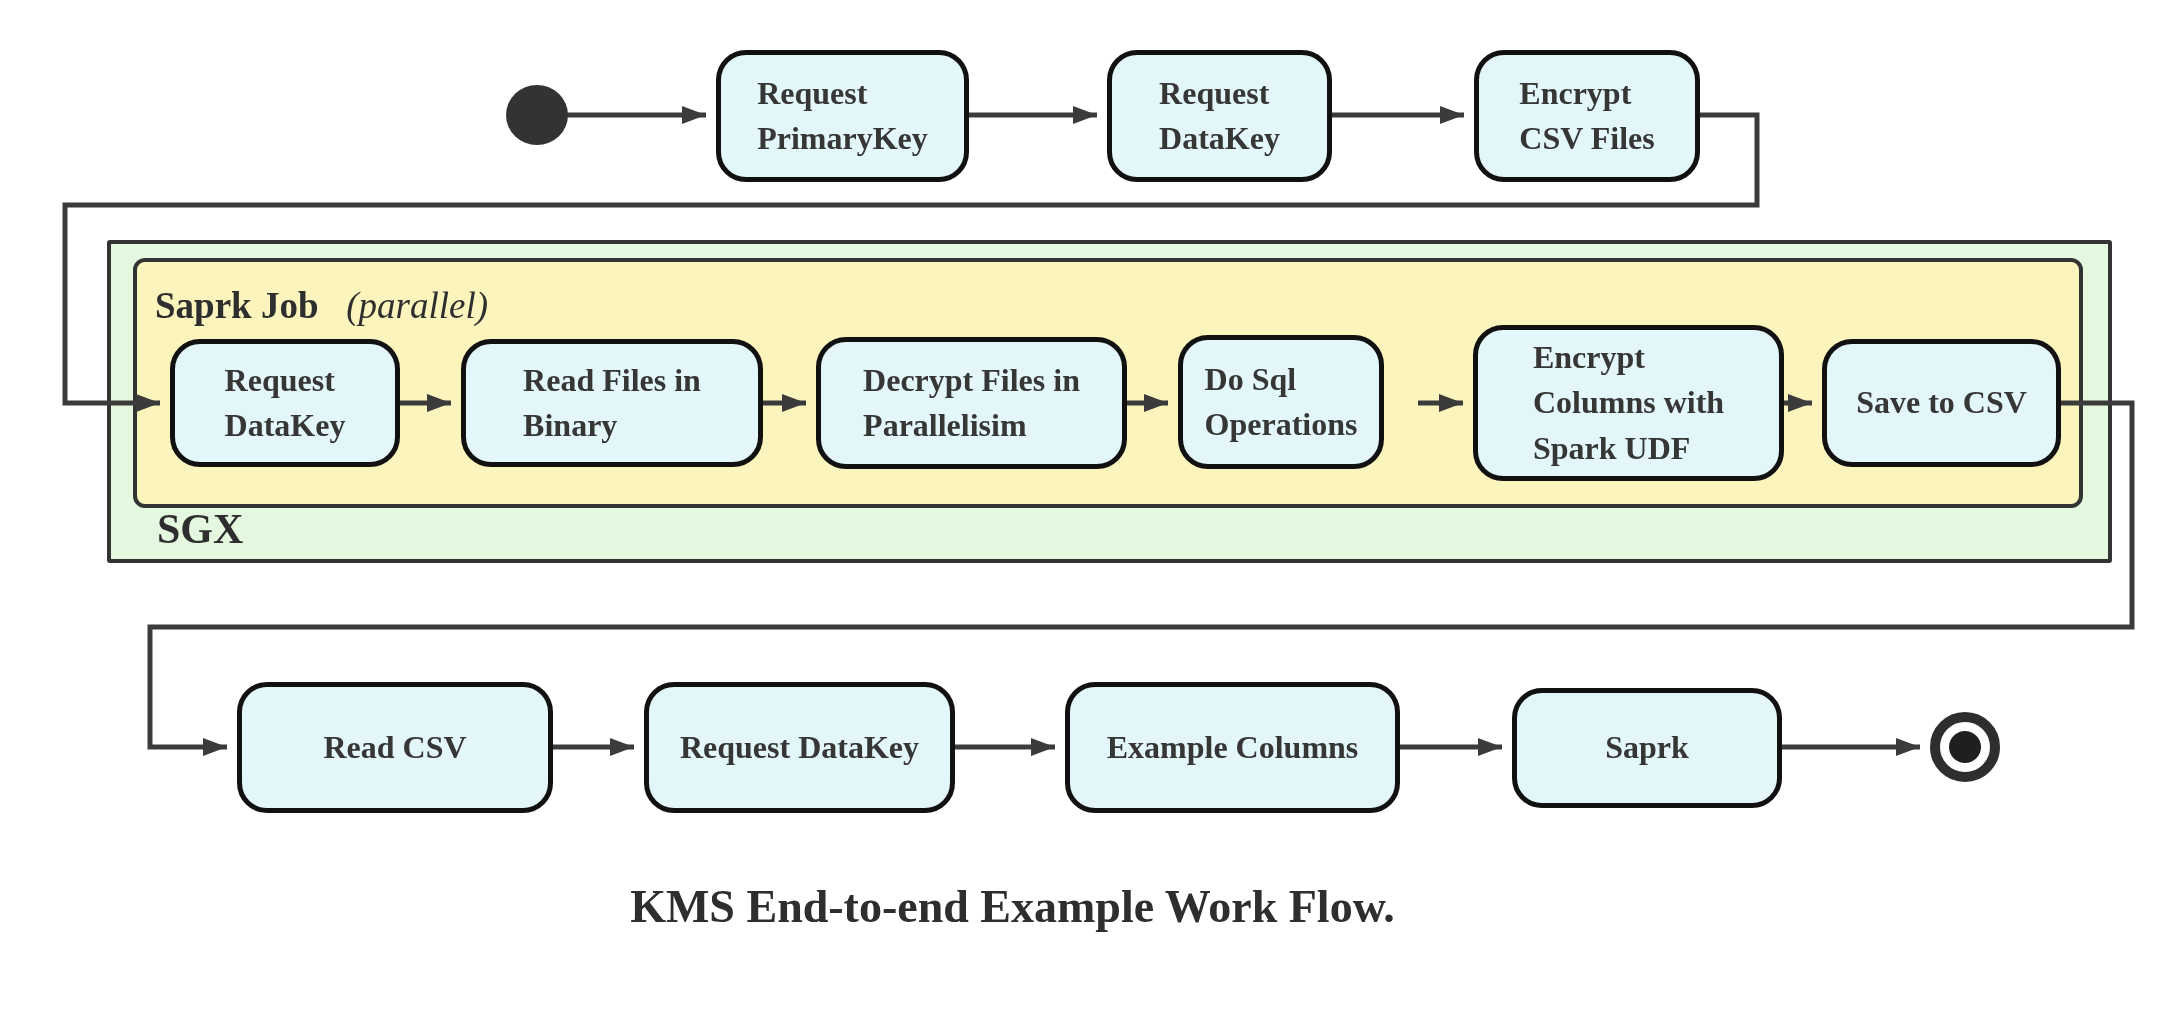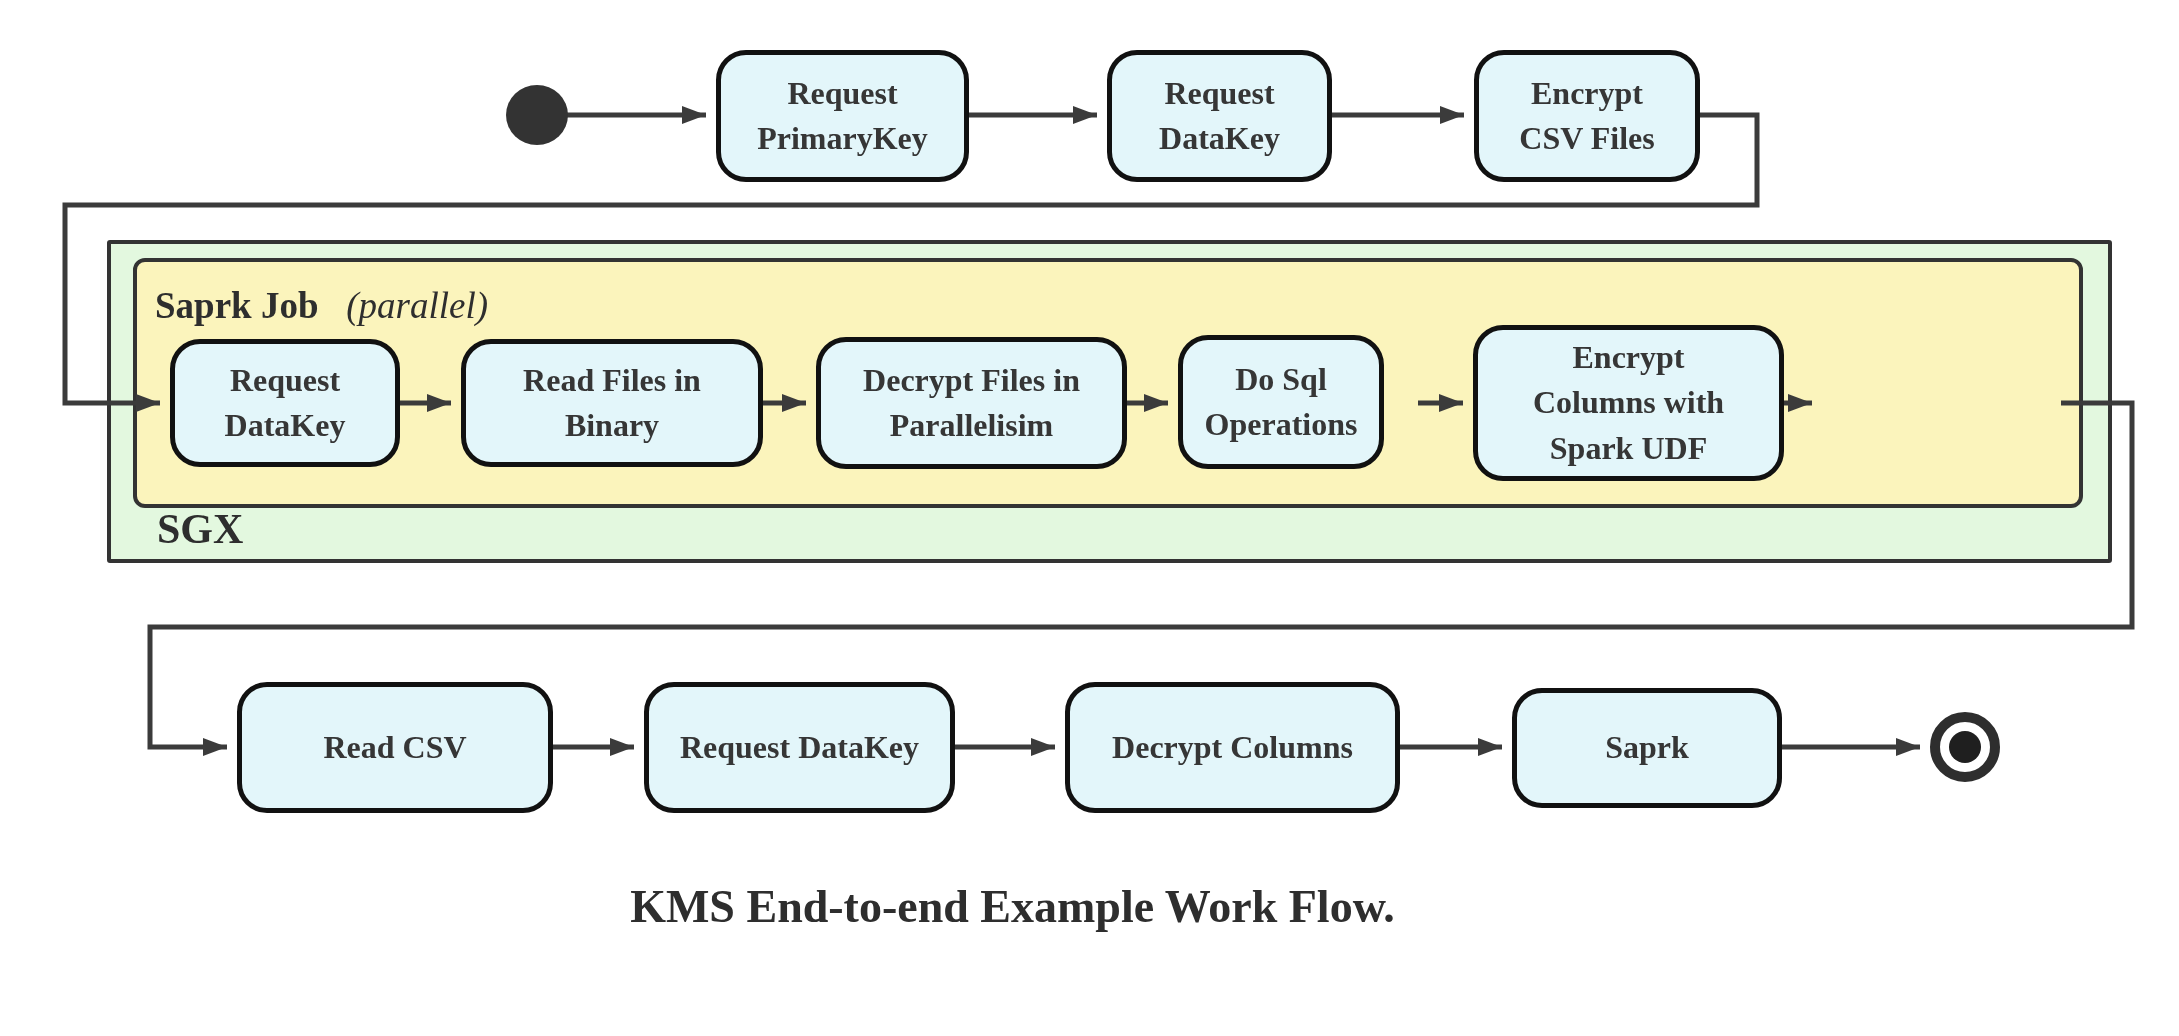--- a/index.html
+++ b/index.html
@@ -59,21 +59,21 @@
   .node {
     position: absolute;
     box-sizing: border-box;
     background: #e3f6fa;
     border: 5px solid #111111;
     border-radius: 30px;
     z-index: 3;
     display: flex;
     align-items: center;
     justify-content: center;
-    text-align: center;
+    text-align: left;
   }
   .node span {
     white-space: pre-line;
     font-weight: bold;
     font-size: 32px;
     line-height: 1.42;
     color: #363636;
   }
   .start-circle {
     position: absolute;
@@ -182,29 +182,32 @@
   </div>
   <div class="node" style="left:1178px; top:335px; width:206px; height:134px;">
     <span>Do Sql
 Operations</span>
   </div>
   <div class="node" style="left:1473px; top:325px; width:311px; height:156px;">
     <span>Encrypt
 Columns with
 Spark UDF</span>
   </div>
+  <div class="node" style="left:1822px; top:339px; width:239px; height:128px;">
+    <span>Save to CSV</span>
+  </div>
 
   <div class="node" style="left:237px; top:682px; width:316px; height:131px;">
     <span>Read CSV</span>
   </div>
   <div class="node" style="left:644px; top:682px; width:311px; height:131px;">
     <span>Request DataKey</span>
   </div>
   <div class="node" style="left:1065px; top:682px; width:335px; height:131px;">
-    <span>Decrypt Columns</span>
+    <span>Example Columns</span>
   </div>
   <div class="node" style="left:1512px; top:688px; width:270px; height:120px;">
     <span>Saprk</span>
   </div>
 
   <div class="caption">KMS End-to-end Example Work Flow.</div>
 
 </div>
 
 </body></html>

